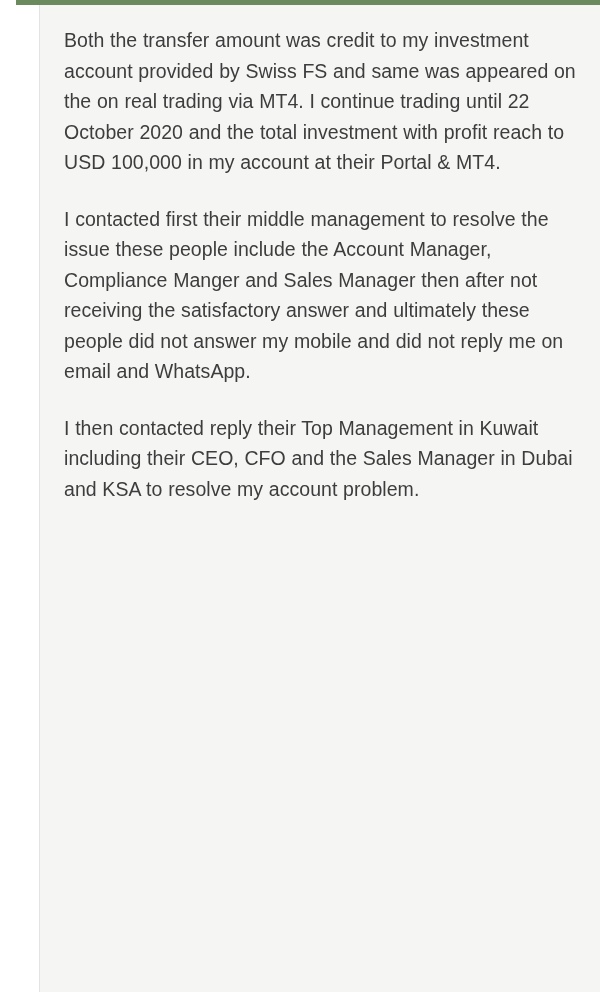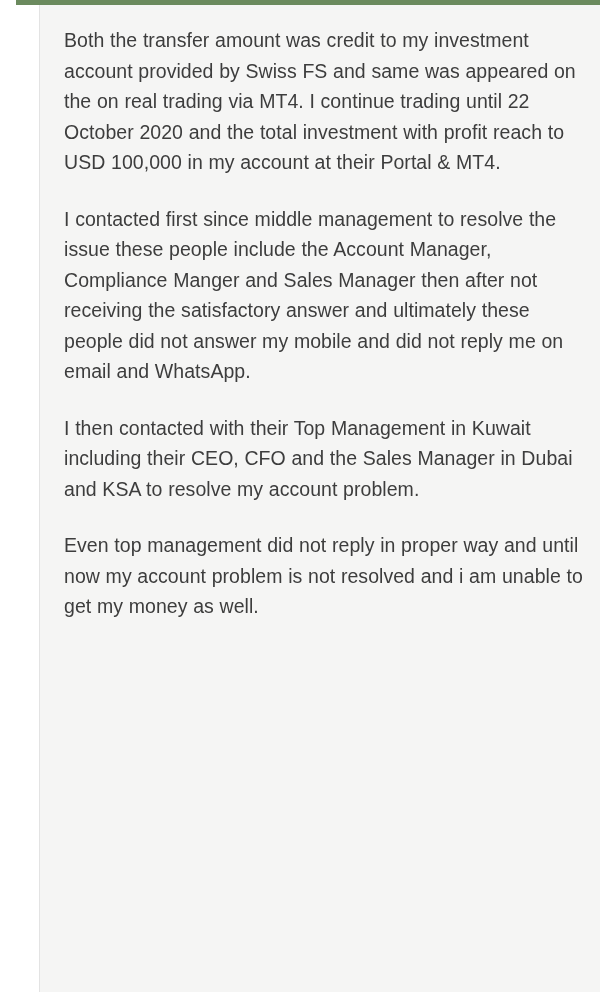--- a/index.html
+++ b/index.html
@@ -74,18 +74,17 @@
 <body>
 
 <div class="page">
 
   <div class="top-border"></div>
   <div class="left-rail"></div>
   <div class="right-rail"></div>
 
   <div class="content">
     <p class="para">Both the transfer amount was credit to my investment account provided by Swiss FS and same was appeared on the on real trading via MT4. I continue trading until 22 October 2020 and the total investment with profit reach to USD 100,000 in my account at their Portal &amp; MT4.</p>
-    <p class="para">I contacted first since middle management to resolve the issue these people include the Account Manager, Compliance Manger and Sales Manager then after not receiving the satisfactory answer and ultimately these people did not answer my mobile and did not reply me on email and WhatsApp.</p>
-    <p class="para">I then contacted with their Top Management in Kuwait including their CEO, CFO and the Sales Manager in Dubai and KSA to resolve my account problem.</p>
-    <p class="para">Even top management did not reply in proper way and until now my account problem is not resolved and i am unable to get my money as well.</p>
+    <p class="para">I contacted first their middle management to resolve the issue these people include the Account Manager, Compliance Manger and Sales Manager then after not receiving the satisfactory answer and ultimately these people did not answer my mobile and did not reply me on email and WhatsApp.</p>
+    <p class="para">I then contacted reply their Top Management in Kuwait including their CEO, CFO and the Sales Manager in Dubai and KSA to resolve my account problem.</p>
   </div>
 
 </div>
 
 </body></html>

